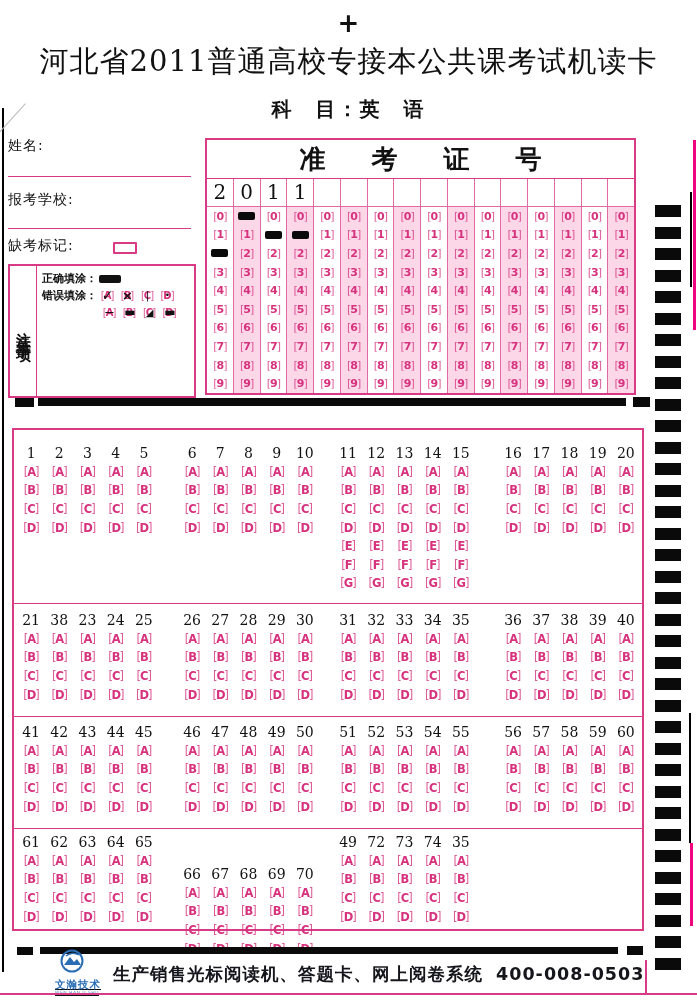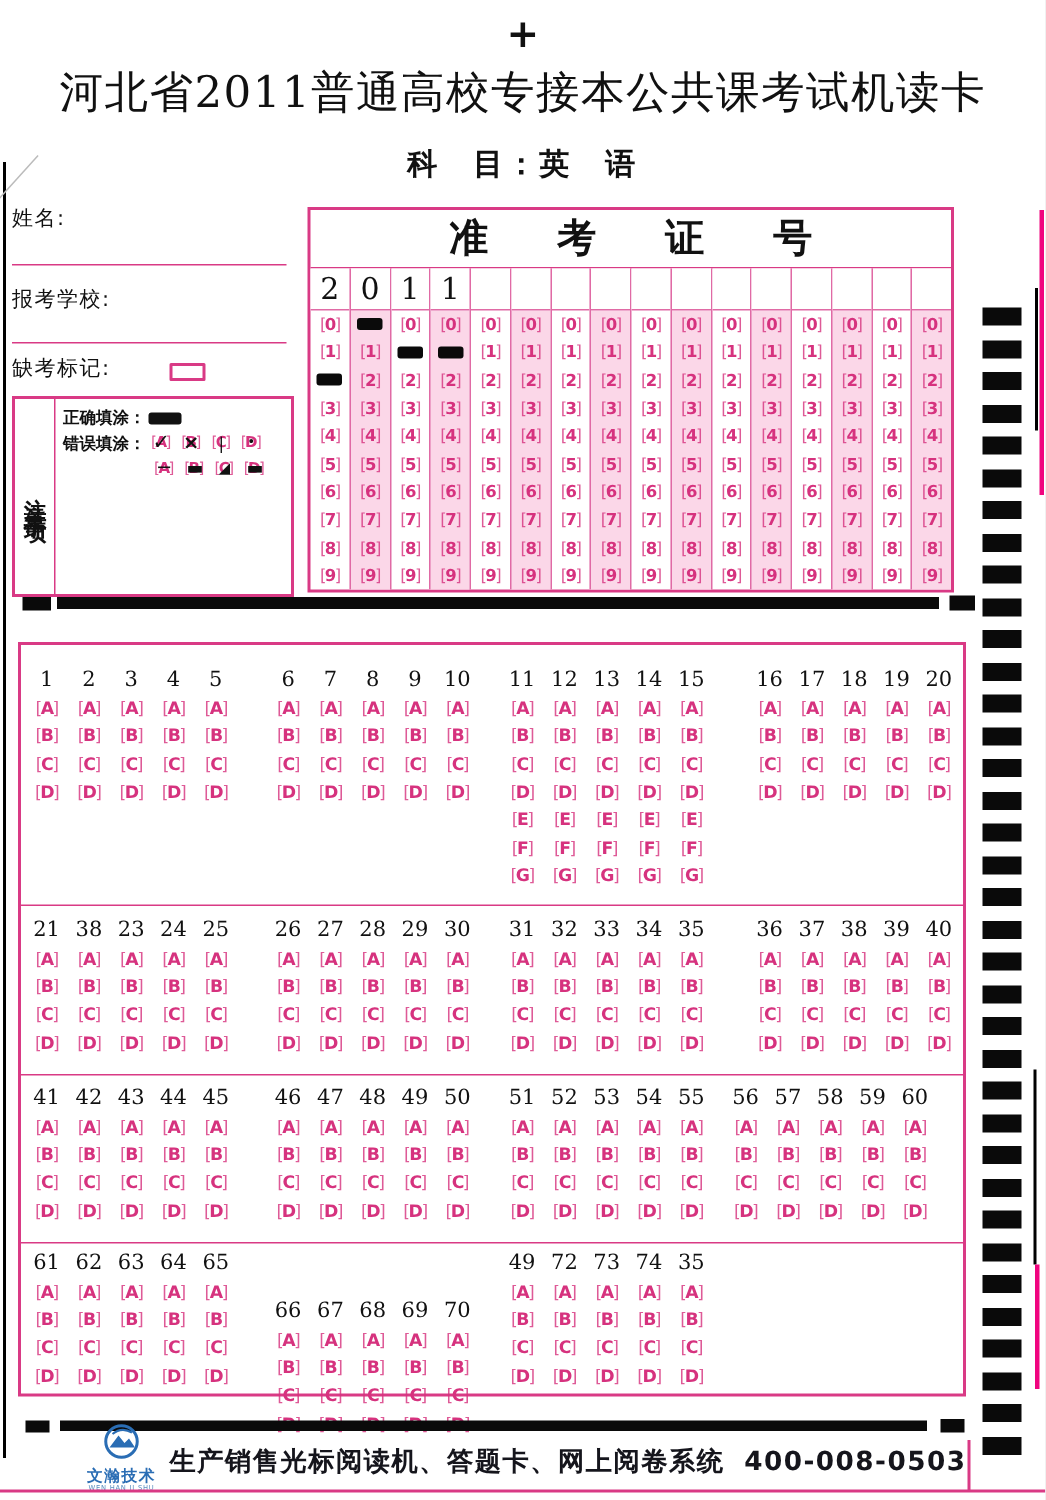--- a/index.html
+++ b/index.html
@@ -62,21 +62,21 @@
   .sep{left:0;width:628px;height:0;border-top:1.5px solid var(--pink);}
   .q-group{position:absolute;}
   .q-row{display:flex;}
   .q-cell{width:28.2px;height:18.6px;display:flex;align-items:center;justify-content:center;}
   .q-num{font-size:14px;font-family:"DejaVu Serif","Liberation Serif",serif;color:#111;}
   .q-opt{font-size:11.5px;color:var(--bubble);letter-spacing:-1px;white-space:nowrap;}
   .q-opt b{font-weight:bold;}
   .brk{opacity:.8;}
   
   .footer-text{font-size:17.5px;font-weight:bold;color:#15151c;letter-spacing:1px;white-space:nowrap;}
-  .logo{left:55px;top:949px;width:52px;text-align:center;line-height:1;}
+  .logo{left:55px;top:949px;width:52px;text-align:left;line-height:1;text-decoration:underline;}
   .logo-name{font-size:10.5px;font-weight:bold;color:var(--logo-blue);letter-spacing:1px;margin-top:1px;}
   .logo-sub{font-size:4.5px;color:#5b8fc0;letter-spacing:.5px;margin-top:1px;}
   
   .art{position:absolute;}
 </style>
 </head>
 <body>
 
 <div class="card">
 
@@ -2325,21 +2325,21 @@
             <b>D</b>
             <span class="brk">]</span>
           </div>
           <div class="q-cell q-opt">
             <span class="brk">[</span>
             <b>D</b>
             <span class="brk">]</span>
           </div>
         </div>
       </div>
-      <div class="q-group" style="left: 469px; top: 293px;">
+      <div class="q-group" style="left: 485px; top: 293px;">
         <div class="q-row">
           <div class="q-cell q-num">56</div>
           <div class="q-cell q-num">57</div>
           <div class="q-cell q-num">58</div>
           <div class="q-cell q-num">59</div>
           <div class="q-cell q-num">60</div>
         </div>
         <div class="q-row">
           <div class="q-cell q-opt">
             <span class="brk">[</span>

